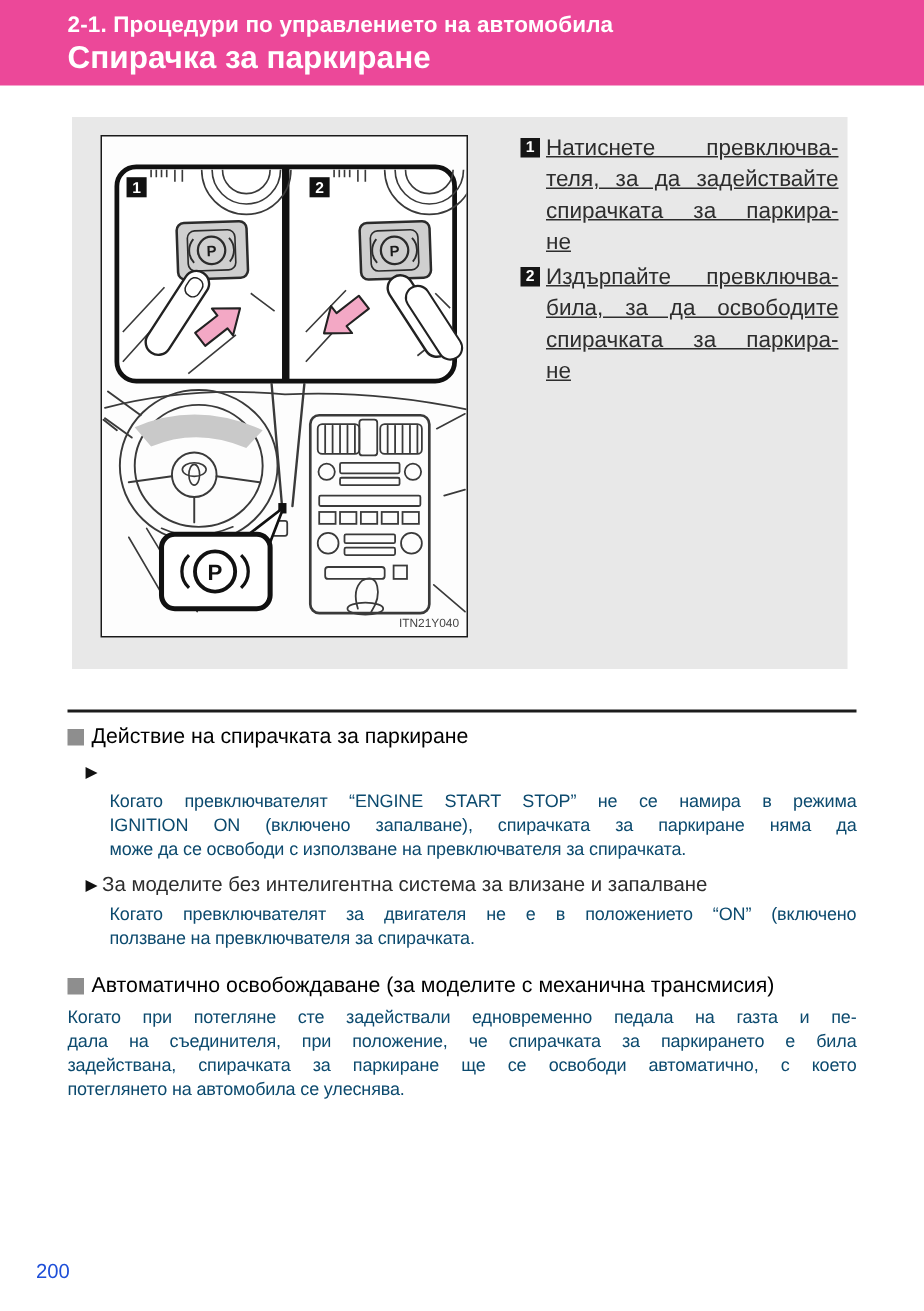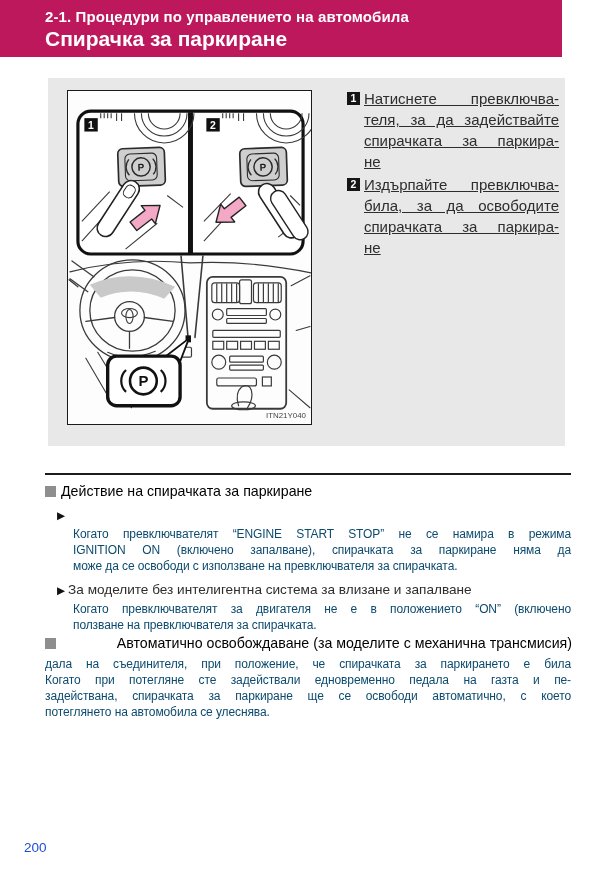--- a/index.html
+++ b/index.html
@@ -1,20 +1,20 @@
 <!DOCTYPE html>
 <html><head>
 <meta charset="utf-8">
 <style>
   html,body{margin:0;padding:0;background:#fff;}
   .page{position:relative;width:616px;height:874px;background:#ffffff;overflow:hidden;
         font-family:"Liberation Sans",sans-serif;color:#2e2e2e;}
 
   
-  .header{position:absolute;left:0;top:0;width:562px;height:57px;background:#be185d;
+  .header{position:absolute;left:0;top:0;width:616px;height:57px;background:#ec4899;
           box-sizing:border-box;padding:8px 0 0 45px;color:#fff;}
   .header-section{font-size:15px;font-weight:bold;line-height:17px;letter-spacing:.1px;}
   .header-title{font-size:21px;font-weight:bold;line-height:24px;margin-top:2px;}
 
   
   .content-panel{position:absolute;left:48px;top:78px;width:517px;height:368px;background:#e8e8e8;}
   .figure-box{position:absolute;left:19px;top:12px;width:243px;height:333px;background:#fdfdfd;
               border:1.4px solid #1a1a1a;box-sizing:content-box;}
   .figure-box svg{display:block;font-family:"Liberation Sans",sans-serif;}
 
@@ -27,21 +27,21 @@
   .jline{display:block;text-align:justify;text-align-last:justify;}
   .jline:last-child{text-align-last:left;}
 
   
   .rule{position:absolute;left:45px;top:473px;width:526px;height:1.5px;background:#1c1c1c;}
 
   
   .body-text{position:absolute;left:45px;top:483px;width:527px;}
   .section-heading{display:flex;align-items:center;font-size:14.2px;font-weight:normal;
                    color:#000000;line-height:16px;}
-  .section-heading.mt{margin-top:2px;justify-content:space-between;}
+  .section-heading.mt{margin-top:16px;}
   .square-bullet{flex:0 0 11px;width:11px;height:11px;background:#8e8e8e;margin-right:5px;}
   .tri-item{display:flex;margin:8px 0 3px 12px;font-size:13.6px;line-height:16px;color:#2d2d2d;}
   .tri-icon{font-size:10.5px;line-height:16px;margin-right:3px;color:#111;}
   .para{font-size:12px;line-height:16px;color:#0c4a6e;letter-spacing:-.1px;}
   .para.indent{margin:3px 0 0 28px;width:498px;}
   .para.flush{margin:5px 0 0 0;width:526px;}
 
   .page-number{position:absolute;left:24px;top:840px;font-size:13.5px;color:#1d4ed8;}
 </style>
 </head>
@@ -214,22 +214,22 @@
     <div class="para indent">
         <span class="jline">Когато превключвателят за двигателя не е в положението “ON” (включено</span>
         <span class="jline">ползване на превключвателя за спирачката.</span>
       </div>
 
     <div class="section-heading mt">
       <span class="square-bullet"></span>
       <span>Автоматично освобождаване (за моделите с механична трансмисия)</span>
     </div>
     <div class="para flush">
+        <span class="jline">Когато при потегляне сте задействали едновременно педала на газта и пе-</span>
         <span class="jline">дала на съединителя, при положение, че спирачката за паркирането е била</span>
-        <span class="jline">Когато при потегляне сте задействали едновременно педала на газта и пе-</span>
         <span class="jline">задействана, спирачката за паркиране ще се освободи автоматично, с което</span>
         <span class="jline">потеглянето на автомобила се улеснява.</span>
       </div>
 
   </div>
 
   <div class="page-number">200</div>
 
 </div>
 

